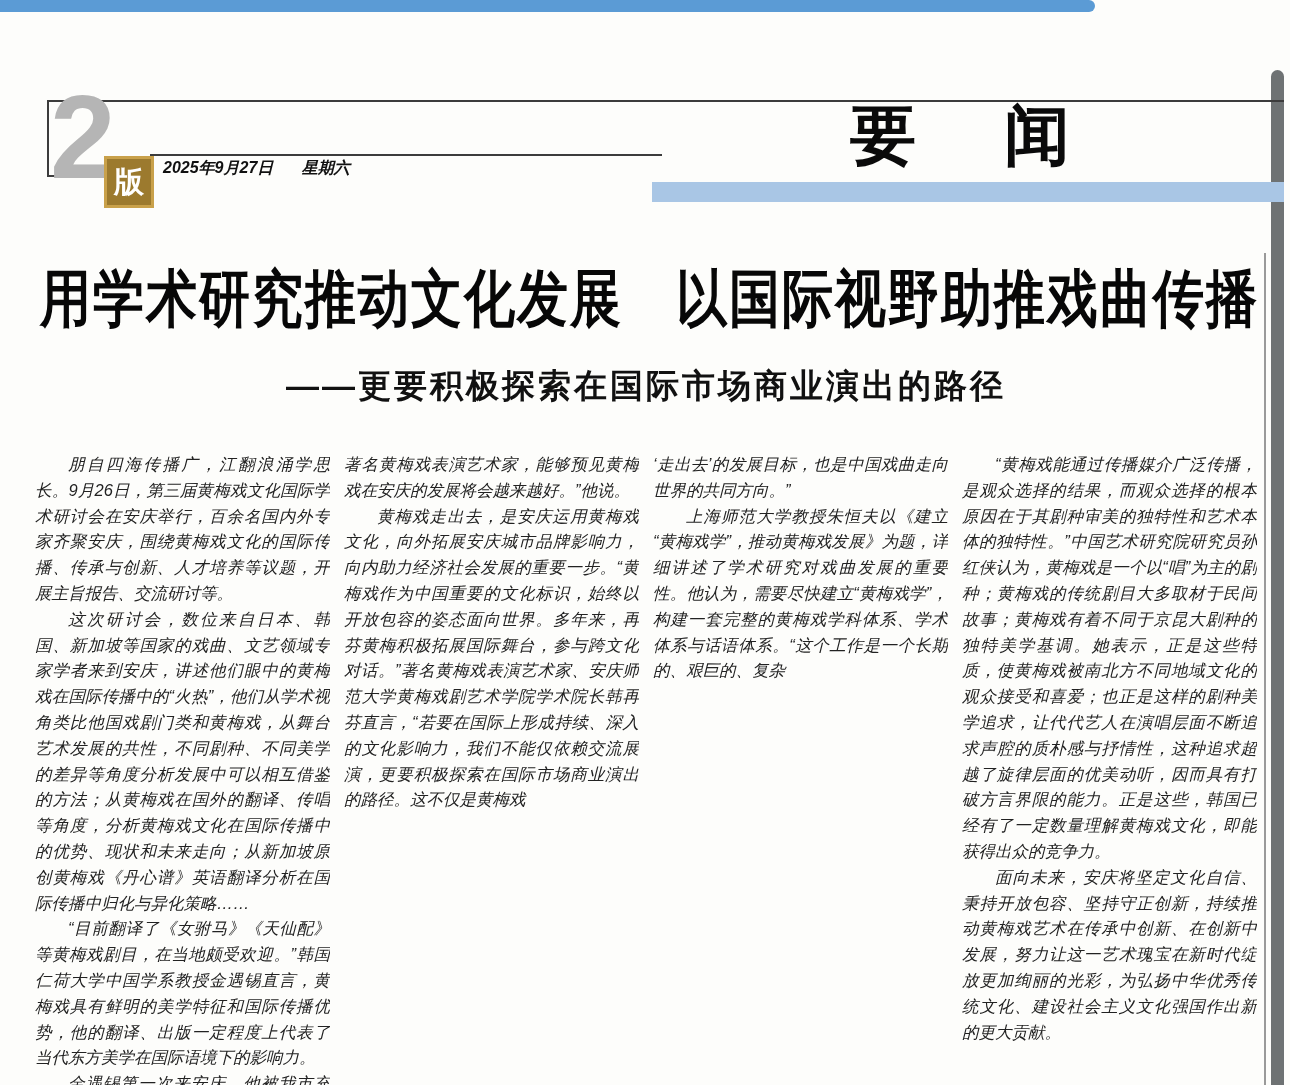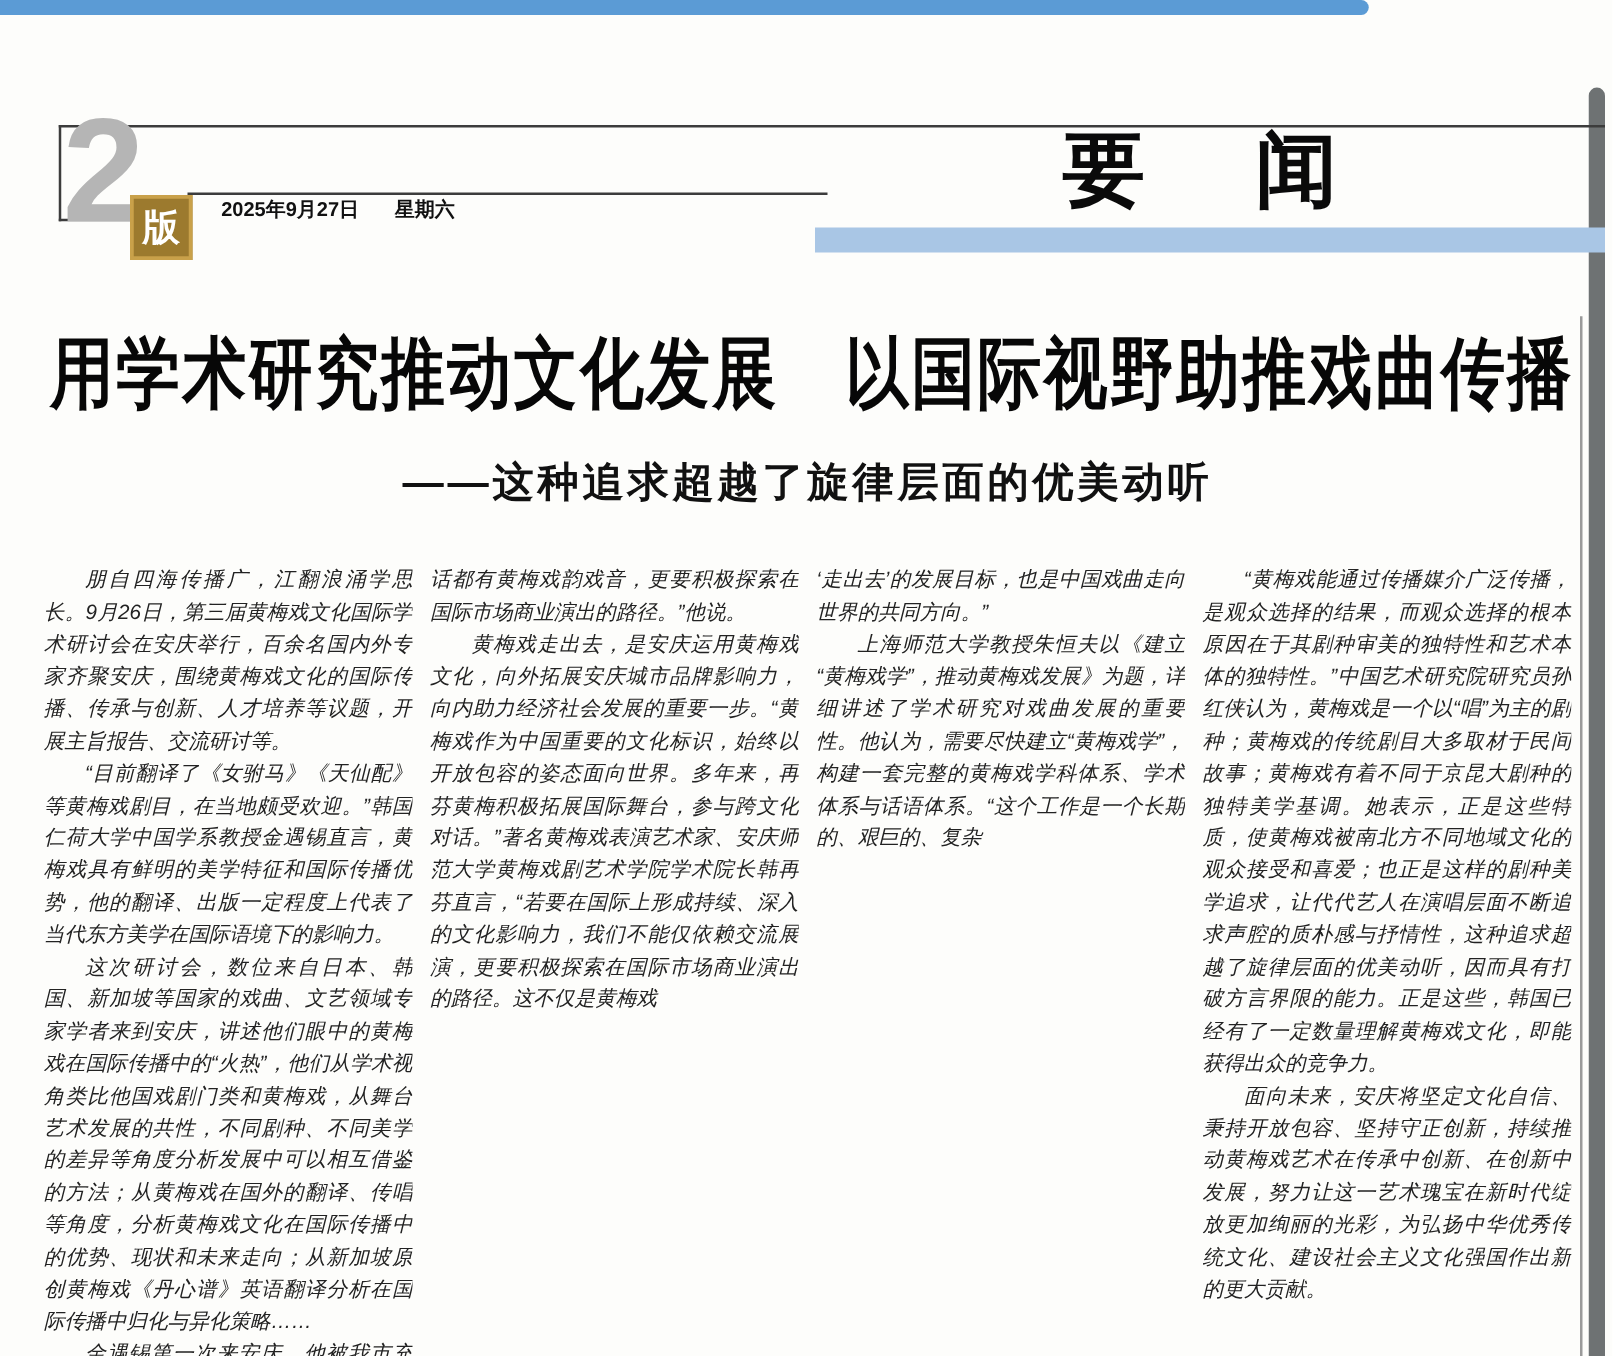--- a/index.html
+++ b/index.html
@@ -16,21 +16,21 @@
   .rule{position:absolute;background:#3c3c3c;}
   .rule.top{left:47px;top:100px;width:1237px;height:2px;}
   .rule.left{left:47px;top:100px;width:2px;height:77px;}
   .rule.under2{left:47px;top:175px;width:60px;height:2px;}
   .rule.datetop{left:150px;top:154px;width:512px;height:2px;}
   .page-num{position:absolute;left:50px;top:78px;font-size:118px;font-weight:bold;
             color:#b5b5b5;line-height:1;letter-spacing:-4px;}
   .ban-box{position:absolute;left:104px;top:156px;width:44px;height:46px;background:#9c7a2e;
            border:3px solid #c9a14a;display:flex;align-items:center;justify-content:center;}
   .ban-box span{color:#fff;font-size:30px;font-weight:bold;}
-  .date-line{position:absolute;left:177px;top:158px;font-size:16px;font-weight:bold;color:#111;}
+  .date-line{position:absolute;left:163px;top:158px;font-size:16px;font-weight:bold;color:#111;font-style:italic;}
   .date-line .sp{display:inline-block;width:24px;}
   .editor-line{position:absolute;left:163px;top:185px;font-size:15px;font-weight:bold;color:#111;}
   .editor-line .sp{display:inline-block;width:20px;}
   .section-title{position:absolute;left:850px;top:102px;width:220px;display:flex;
                  justify-content:space-between;font-size:66px;font-weight:900;color:#0a0a0a;
                  font-family:"Liberation Sans", sans-serif;line-height:1;}
   .blue-band{position:absolute;left:652px;top:182px;width:632px;height:20px;background:#a9c6e5;}
   
   .headline{position:absolute;left:40px;top:258px;width:1212px;text-align:center;
             font-size:51px;font-weight:900;color:#070707;white-space:nowrap;
@@ -72,33 +72,33 @@
 
 
   <div class="section-title">
     <span>要</span>
     <span>闻</span>
   </div>
 
   <div class="blue-band"></div>
 
   <div class="headline">用学术研究推动文化发展　以国际视野助推戏曲传播</div>
-  <div class="subheadline">——这种追求超越了旋律层面的优美动听</div>
+  <div class="subheadline">——更要积极探索在国际市场商业演出的路径</div>
 
   <div class="cols">
 
     <div class="col">
       <p class="ind">朋自四海传播广，江翻浪涌学思长。9月26日，第三届黄梅戏文化国际学术研讨会在安庆举行，百余名国内外专家齐聚安庆，围绕黄梅戏文化的国际传播、传承与创新、人才培养等议题，开展主旨报告、交流研讨等。</p>
+      <p class="ind">这次研讨会，数位来自日本、韩国、新加坡等国家的戏曲、文艺领域专家学者来到安庆，讲述他们眼中的黄梅戏在国际传播中的“火热”，他们从学术视角类比他国戏剧门类和黄梅戏，从舞台艺术发展的共性，不同剧种、不同美学的差异等角度分析发展中可以相互借鉴的方法；从黄梅戏在国外的翻译、传唱等角度，分析黄梅戏文化在国际传播中的优势、现状和未来走向；从新加坡原创黄梅戏《丹心谱》英语翻译分析在国际传播中归化与异化策略……</p>
       <p class="ind">“目前翻译了《女驸马》《天仙配》等黄梅戏剧目，在当地颇受欢迎。”韩国仁荷大学中国学系教授金遇锡直言，黄梅戏具有鲜明的美学特征和国际传播优势，他的翻译、出版一定程度上代表了当代东方美学在国际语境下的影响力。</p>
-      <p class="ind">这次研讨会，数位来自日本、韩国、新加坡等国家的戏曲、文艺领域专家学者来到安庆，讲述他们眼中的黄梅戏在国际传播中的“火热”，他们从学术视角类比他国戏剧门类和黄梅戏，从舞台艺术发展的共性，不同剧种、不同美学的差异等角度分析发展中可以相互借鉴的方法；从黄梅戏在国外的翻译、传唱等角度，分析黄梅戏文化在国际传播中的优势、现状和未来走向；从新加坡原创黄梅戏《丹心谱》英语翻译分析在国际传播中归化与异化策略……</p>
       <p class="ind">金遇锡第一次来安庆，他被我市充备的戏曲剧场、学校、受众所震撼，“这是一片颇具戏曲养分的土壤，连人们讲</p>
     </div>
 
     <div class="col">
-      <p>话都有黄梅戏韵戏音，更要积极探索在国际市场商业演出的路径。”他说。</p>
+      <p>著名黄梅戏表演艺术家，能够预见黄梅戏在安庆的发展将会越来越好。”他说。</p>
       <p class="ind">黄梅戏走出去，是安庆运用黄梅戏文化，向外拓展安庆城市品牌影响力，向内助力经济社会发展的重要一步。“黄梅戏作为中国重要的文化标识，始终以开放包容的姿态面向世界。多年来，再芬黄梅积极拓展国际舞台，参与跨文化对话。”著名黄梅戏表演艺术家、安庆师范大学黄梅戏剧艺术学院学术院长韩再芬直言，“若要在国际上形成持续、深入的文化影响力，我们不能仅依赖交流展演，更要积极探索在国际市场商业演出的路径。这不仅是黄梅戏</p>
     </div>
 
     <div class="col">
       <p>‘走出去’的发展目标，也是中国戏曲走向世界的共同方向。”</p>
       <p class="ind">上海师范大学教授朱恒夫以《建立“黄梅戏学”，推动黄梅戏发展》为题，详细讲述了学术研究对戏曲发展的重要性。他认为，需要尽快建立“黄梅戏学”，构建一套完整的黄梅戏学科体系、学术体系与话语体系。“这个工作是一个长期的、艰巨的、复杂</p>
     </div>
 
     <div class="col">
       <p class="ind">“黄梅戏能通过传播媒介广泛传播，是观众选择的结果，而观众选择的根本原因在于其剧种审美的独特性和艺术本体的独特性。”中国艺术研究院研究员孙红侠认为，黄梅戏是一个以“唱”为主的剧种；黄梅戏的传统剧目大多取材于民间故事；黄梅戏有着不同于京昆大剧种的独特美学基调。她表示，正是这些特质，使黄梅戏被南北方不同地域文化的观众接受和喜爱；也正是这样的剧种美学追求，让代代艺人在演唱层面不断追求声腔的质朴感与抒情性，这种追求超越了旋律层面的优美动听，因而具有打破方言界限的能力。正是这些，韩国已经有了一定数量理解黄梅戏文化，即能获得出众的竞争力。</p>

